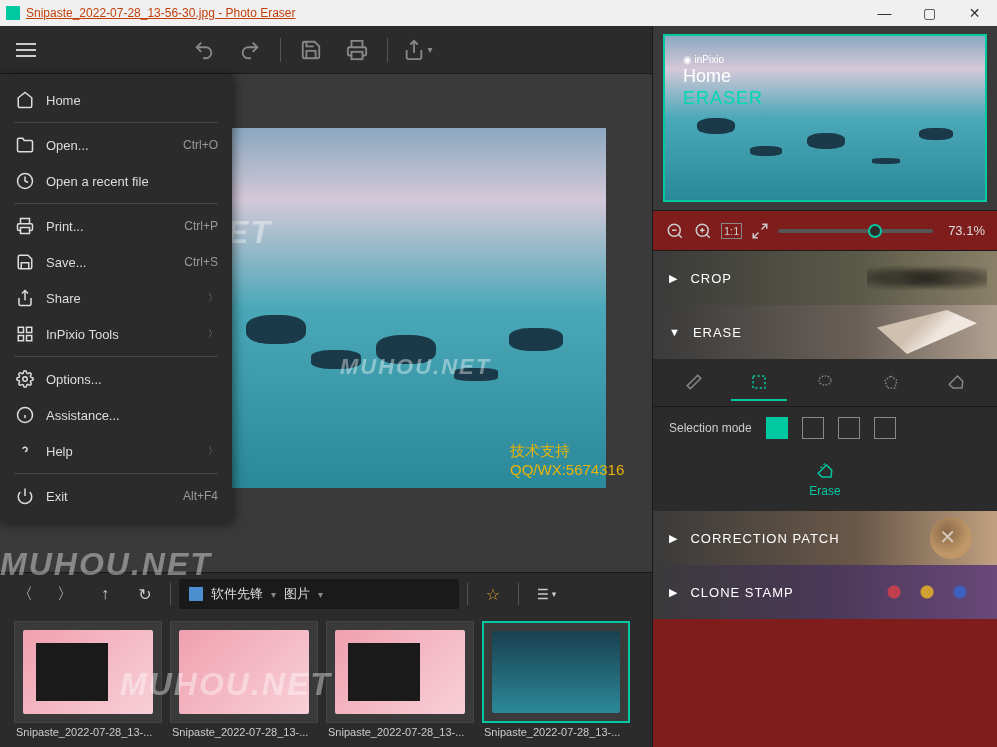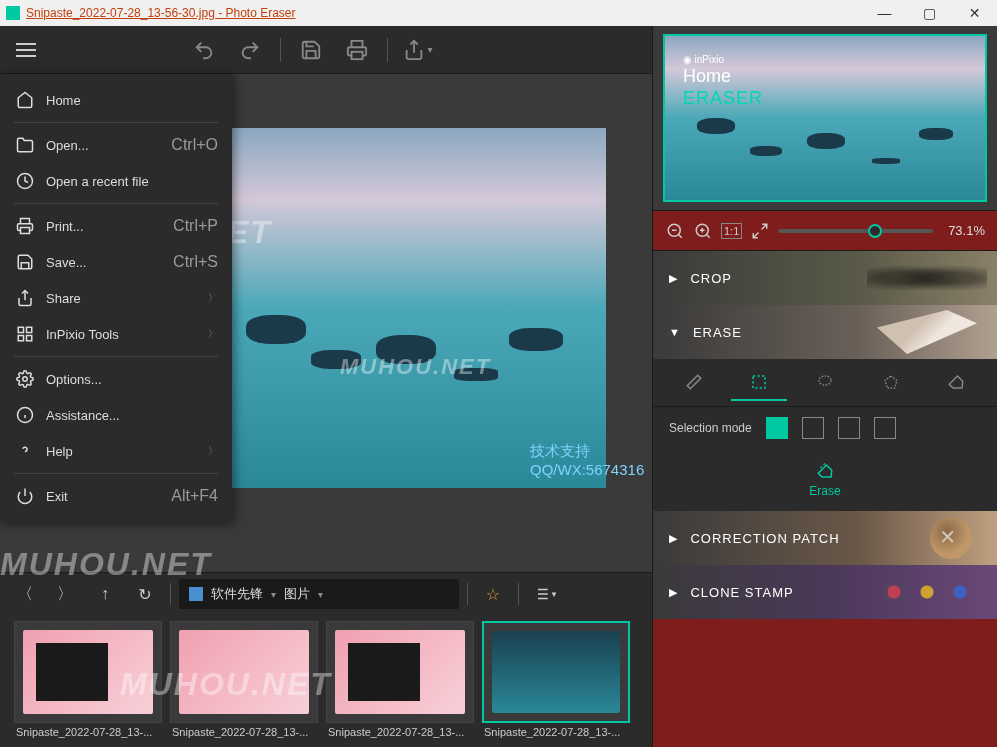--- a/index.html
+++ b/index.html
@@ -17,33 +17,33 @@
 .toolbar { height: 48px; background: #2b2b2b; display: flex; align-items: center; padding: 0 8px; border-bottom: 1px solid #1a1a1a; }
 .hamburger { width: 36px; height: 36px; display: flex; flex-direction: column; justify-content: center; gap: 4px; padding: 0 8px; cursor: pointer; }
 .hamburger span { height: 2px; background: #ccc; }
 .toolbar-group { display: flex; gap: 6px; margin-left: 140px; align-items: center; }
 .toolbar-btn { width: 40px; height: 36px; display: flex; align-items: center; justify-content: center; color: #888; cursor: pointer; }
 .toolbar-divider { width: 1px; height: 24px; background: #555; margin: 0 4px; }
 
 .file-menu { position: absolute; left: 0; top: 48px; width: 232px; background: #2b2b2b; z-index: 100; padding: 8px 0; box-shadow: 2px 2px 10px rgba(0,0,0,0.5); }
 .menu-item { height: 36px; display: flex; align-items: center; padding: 0 14px; color: #ddd; cursor: pointer; font-size: 13px; }
 .menu-icon { width: 22px; height: 22px; margin-right: 10px; display: flex; align-items: center; justify-content: center; }
-.menu-shortcut { margin-left: auto; color: #999; font-size: 16px; }
+.menu-shortcut { margin-left: auto; color: #999; font-size: 12px; }
 .menu-chevron { margin-left: auto; color: #999; font-size: 10px; }
 .menu-sep { height: 1px; background: #444; margin: 4px 14px; }
 
 .canvas-area { flex: 1; background: #3a3a3a; position: relative; display: flex; align-items: center; justify-content: center; }
 .canvas-image { width: 400px; height: 360px; margin-left: 160px; margin-top: -30px; background: linear-gradient(180deg, #8aa8c0 0%, #d4c8d8 20%, #4aa8b8 50%, #2a8898 100%); position: relative; overflow: hidden; }
 .canvas-image::before { content: ''; position: absolute; bottom: 40%; left: 10%; width: 15%; height: 8%; background: #1a3a4a; border-radius: 40%; box-shadow: 60px 30px 0 -5px #1a3a4a, 130px 20px 0 #1a3a4a, 200px 45px 0 -8px #1a3a4a, 260px 10px 0 -3px #1a3a4a; }
 .watermark { position: absolute; color: rgba(255,255,255,0.4); font-size: 32px; font-weight: bold; font-style: italic; letter-spacing: 2px; }
 .wm1 { top: 140px; left: 60px; }
 .wm2 { top: 280px; left: 340px; font-size: 22px; }
 .wm3 { top: 520px; left: 0; }
 .wm4 { top: 640px; left: 120px; }
-.tech-text { position: absolute; top: 368px; left: 510px; color: #7dd3fc; font-size: 15px; z-index: 50; margin-left: 20px; }
+.tech-text { position: absolute; top: 368px; left: 510px; color: #eab308; font-size: 15px; z-index: 50; }
 
 .filmstrip { height: 175px; background: #2b2b2b; border-top: 1px solid #1a1a1a; display: flex; flex-direction: column; }
 .filmstrip-toolbar { height: 42px; display: flex; align-items: center; padding: 0 8px; gap: 6px; }
 .fs-btn { width: 34px; height: 34px; display: flex; align-items: center; justify-content: center; color: #ccc; cursor: pointer; }
 .fs-divider { width: 1px; height: 22px; background: #555; margin: 0 2px; }
 .breadcrumb { display: flex; align-items: center; background: #1a1a1a; height: 30px; padding: 0 10px; border-radius: 2px; gap: 8px; flex: 0 0 280px; }
 .bc-icon { width: 14px; height: 14px; background: #4a90d0; }
 .bc-text { color: #ddd; font-size: 13px; }
 .bc-sep { color: #888; font-size: 10px; }
 .star-btn { color: #e0a030; }

